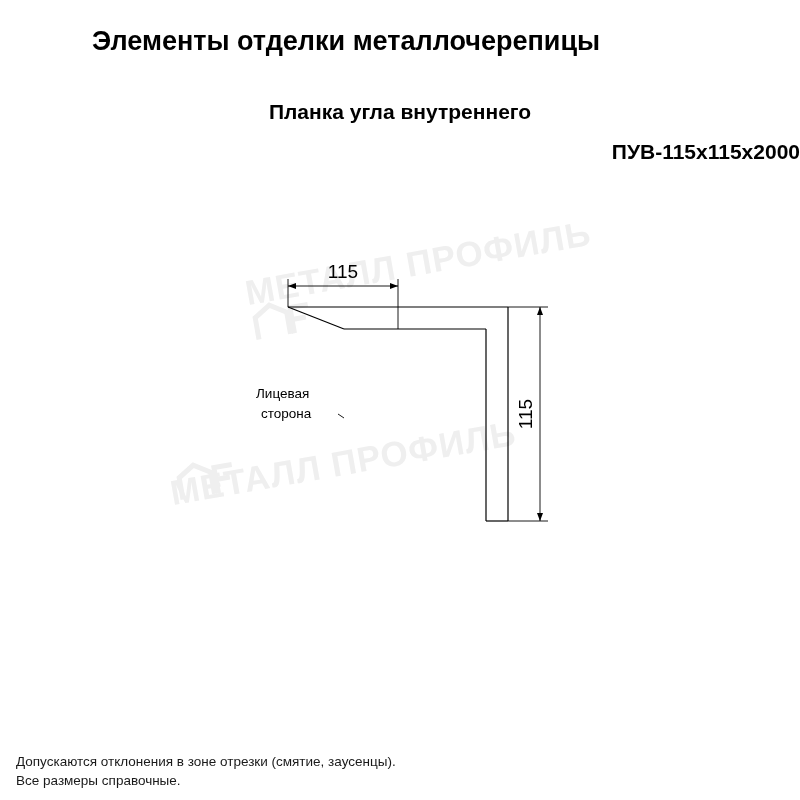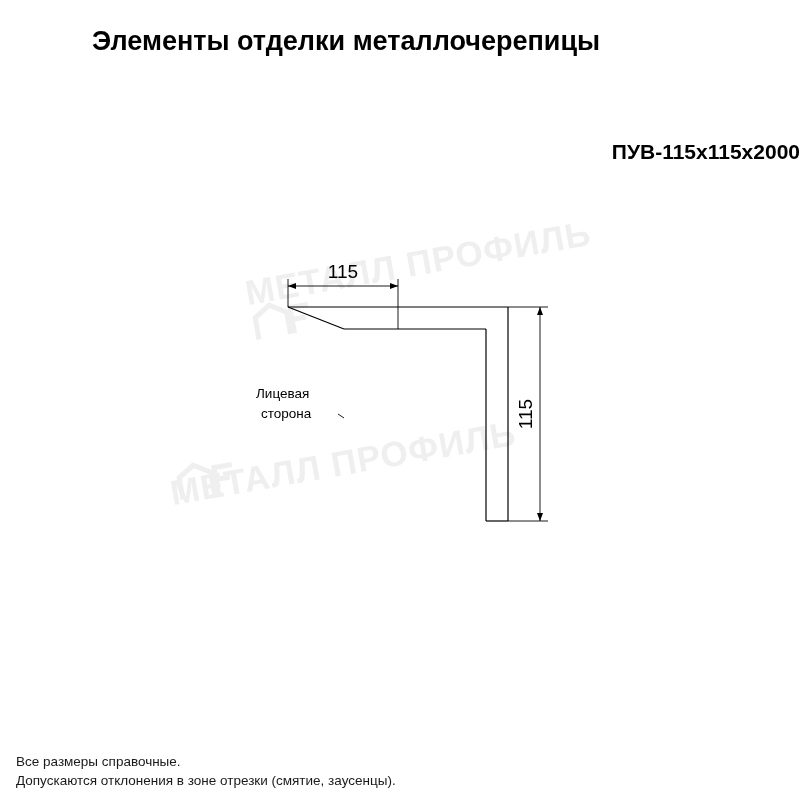--- a/index.html
+++ b/index.html
@@ -135,20 +135,21 @@
 
   <svg class="wm-logo" style="left:172px; top:455px;" width="70" height="50" viewBox="0 0 70 50">
     <g transform="rotate(-10 35 25)" fill="none" stroke="#efefef" stroke-width="5">
       <path d="M8 40 L8 18 L24 8 L40 18 L40 40"></path>
       <path d="M44 40 L44 14 L62 14"></path>
       <path d="M44 26 L58 26"></path>
     </g>
   </svg>
 
   <div class="title">Элементы отделки металлочерепицы</div>
+  <div class="subtitle-1">Планка угла внутреннего</div>
   <div class="subtitle-2">ПУВ-115х115х2000</div>
 
   <div class="drawing">
     <svg width="800" height="420" viewBox="0 0 800 420">
 
       <g stroke="#000000" stroke-width="1.2" fill="none">
 
         <path d="M288 111 L508 111"></path>
 
         <path d="M508 111 L508 325"></path>
@@ -189,17 +190,17 @@
       <g stroke="#000000" stroke-width="0.9" fill="none">
         <path d="M338 218 L344 222"></path>
       </g>
       <text class="facetext" x="256" y="202">Лицевая</text>
       <text class="facetext" x="261" y="222">сторона</text>
 
     </svg>
   </div>
 
   <div class="footer">
+    <div>Допускаются отклонения в зоне отрезки (смятие, заусенцы).</div>
     <div>Все размеры справочные.</div>
-    <div>Допускаются отклонения в зоне отрезки (смятие, заусенцы).</div>
   </div>
 
 </div>
 
 </body></html>

